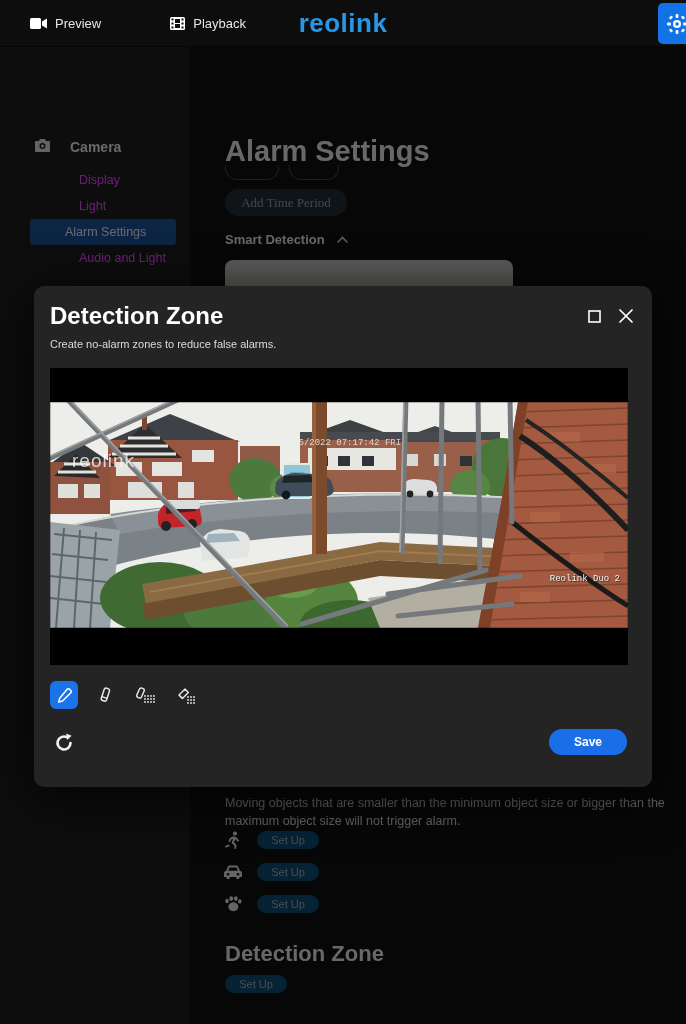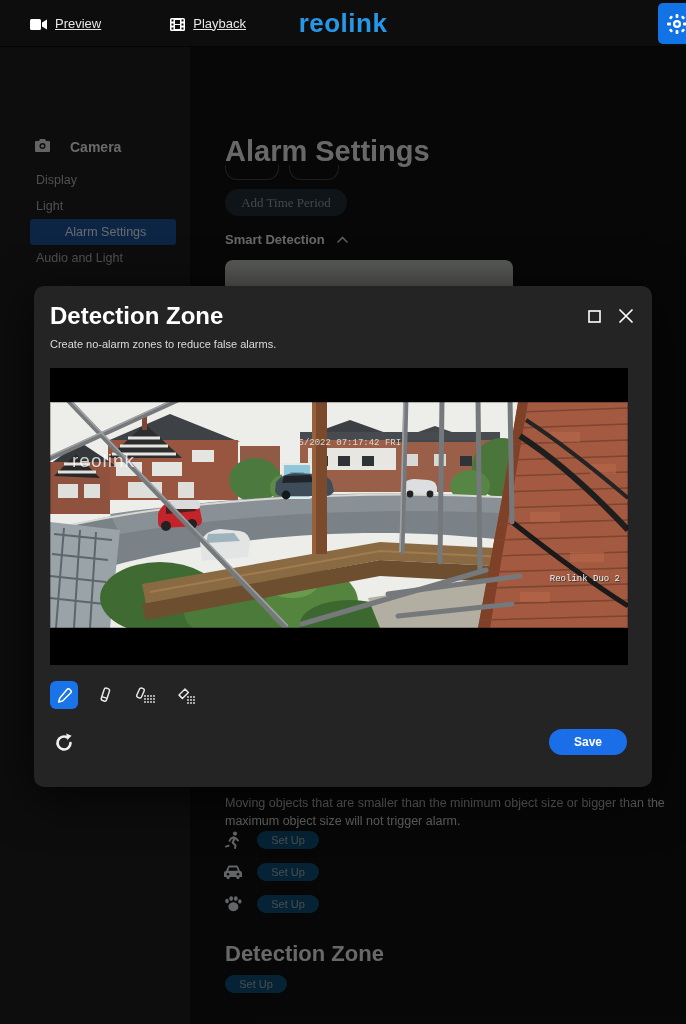--- a/index.html
+++ b/index.html
@@ -3,35 +3,35 @@
 <meta charset="utf-8">
 <style>
   * { margin:0; padding:0; box-sizing:border-box; }
   html,body { width:686px; height:1024px; overflow:hidden; background:#0b0b0b;
     font-family:"Liberation Sans", sans-serif; }
   .stage { position:relative; width:686px; height:1024px; background:#0b0b0b; }
 
   
   .topbar { position:absolute; left:0; top:0; width:686px; height:47px; background:#0d0d0d;
     display:flex; align-items:center; z-index:30; border-bottom:1px solid #050505; }
-  .nav-tab { display:flex; align-items:flex-end; gap:8px; color:#e6e6e6; font-size:13px;
-    margin-left:30px; cursor:pointer;text-decoration:underline; }
+  .nav-tab { display:flex; align-items:center; gap:8px; color:#e6e6e6; font-size:13px;
+    margin-left:30px; cursor:pointer; }
   .nav-tab svg { display:block; }
   .logo { position:absolute; left:50%; transform:translateX(-50%); top:8px;
     font-size:26px; font-weight:bold; color:#2797e8; letter-spacing:0.5px; }
   .gear-btn { position:absolute; right:-10px; top:3px; width:38px; height:41px; background:#1273e6;
     border-radius:5px; display:flex; align-items:center; justify-content:center; color:#fff; }
 
   
   .app { position:absolute; left:0; top:47px; width:686px; height:977px; }
   .sidebar { position:absolute; left:0; top:0; width:190px; height:977px; background:#1c1c1c; }
   .side-section { position:absolute; left:35px; top:92px; display:flex; align-items:flex-start; gap:20px;
     color:#dcdcdc; font-size:14px; font-weight:bold; }
   .side-items { position:absolute; left:0; top:120px; width:190px; }
-  .side-item { height:26px; line-height:26px; padding-left:36px; color:#a3a3a3; font-size:12.5px;
+  .side-item { height:26px; line-height:26px; padding-left:79px; color:#d946ef; font-size:12.5px;
     margin:0 0 0 0; cursor:pointer; }
   .side-item.active { background:#1d4e8f; color:#d7dde4; margin:0 14px 0 30px; padding-left:35px;
     border-radius:3px; }
 
   .content { position:absolute; left:190px; top:0; width:496px; height:977px; background:#101010; }
   .page-title { position:absolute; left:35px; top:88px; font-size:29px; font-weight:bold; color:#d9d9d9; }
   .partial-pills { position:absolute; left:35px; top:118px; display:flex; gap:10px; }
   .partial-pill { width:54px; height:15px; border:1px solid #3a4147; border-top:none;
     border-radius:0 0 12px 12px; }
   .add-period-btn { position:absolute; left:35px; top:142px; width:122px; height:27px;

